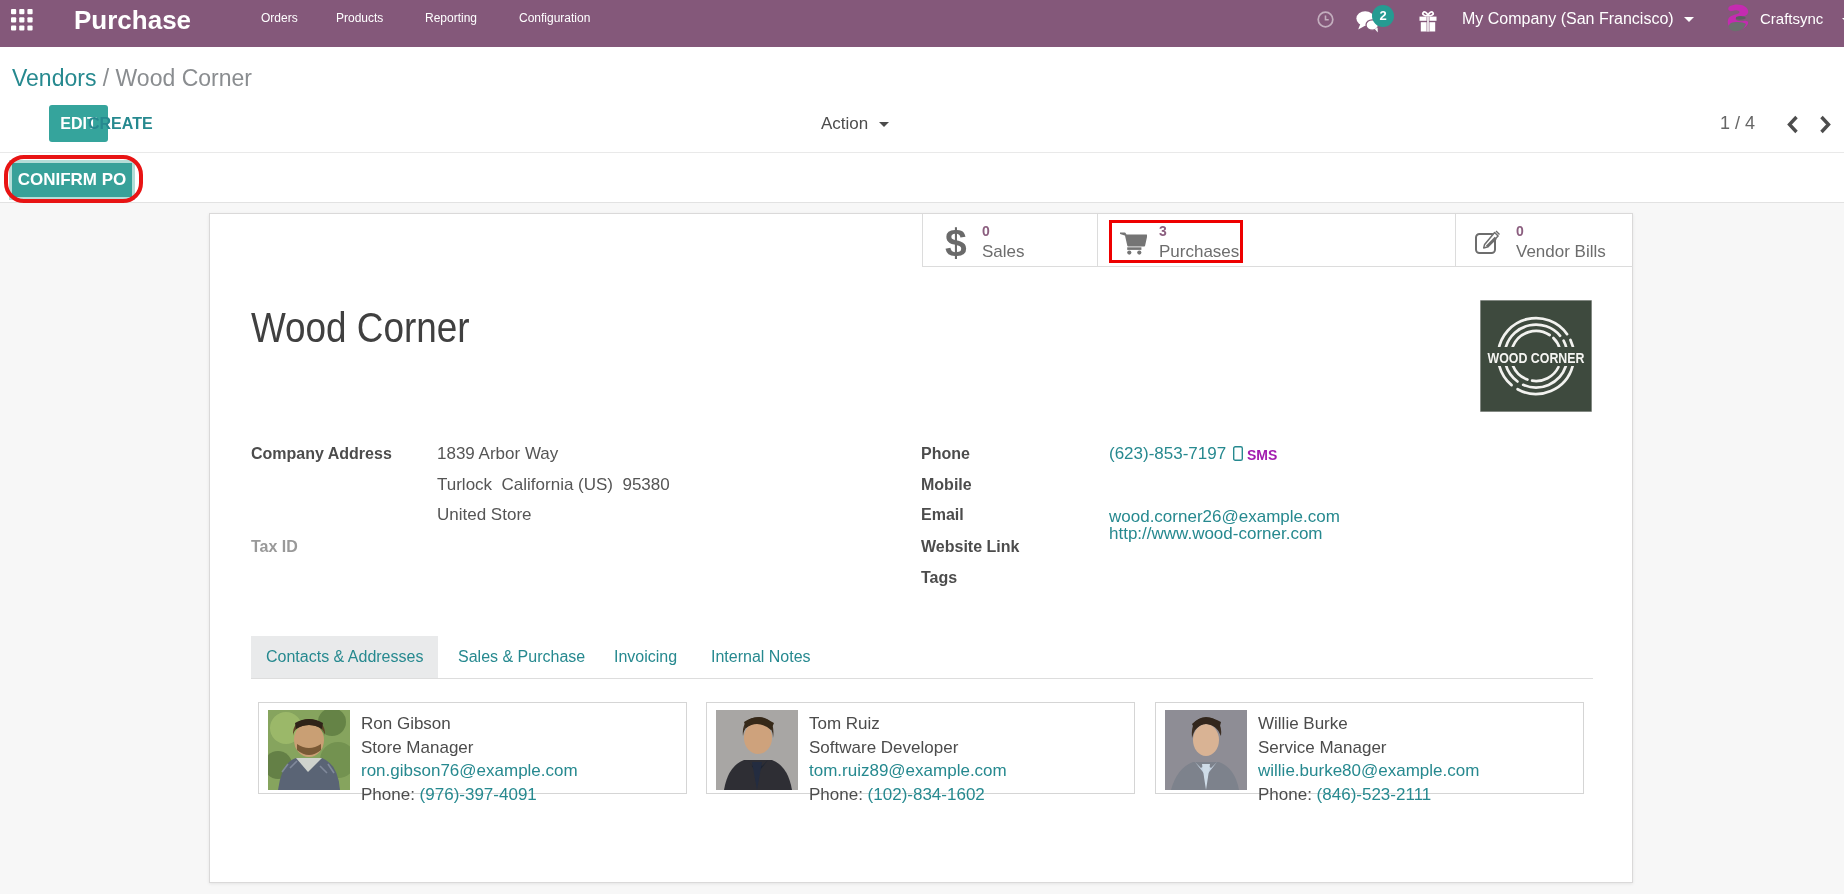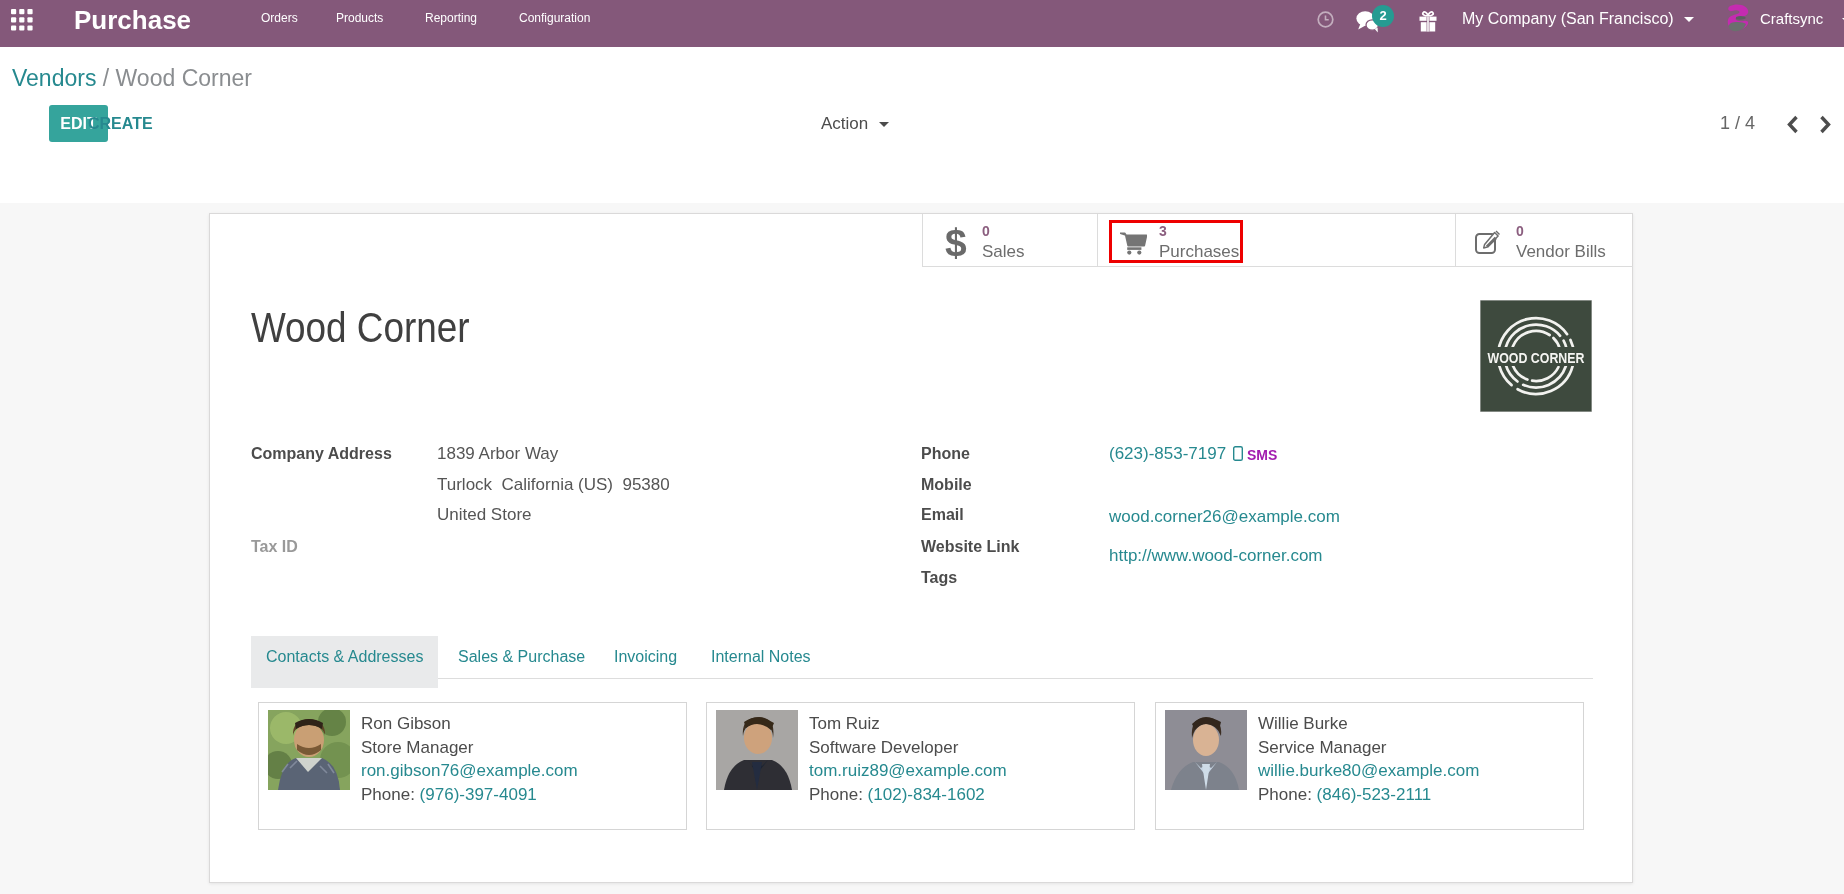--- a/index.html
+++ b/index.html
@@ -55,25 +55,25 @@
 
 
 .flabel { position:absolute; font-size:16px; font-weight:bold; color:#4c4c4c; }
 .fval { position:absolute; font-size:17px; color:#555; }
 .link { color:#26898f; }
 .tag { display:inline-block; height:20px; border-radius:10px; color:#fff; font-size:14px;
   font-weight:bold; line-height:20px; padding:0 11px; }
 
 
 #tabs { position:absolute; left:41px; top:422px; width:1383px; height:43px; border-bottom:1px solid #dddddd; width:1342px;}
-.tab { position:absolute; top:0; height:52px; line-height:42px; font-size:16px; color:#26898f; }
+.tab { position:absolute; top:0; height:42px; line-height:42px; font-size:16px; color:#26898f; }
 .tab.active { background:#e9eaeb; padding:0 15px; }
 
 
-.card { position:absolute; top:488px; width:429px; height:128px; border:1px solid #d5d5d5; background:#fff; }
+.card { position:absolute; top:488px; width:429px; height:92px; border:1px solid #d5d5d5; background:#fff; }
 .card .photo { position:absolute; left:9px; top:7px; width:82px; height:80px; }
 .card .line { position:absolute; left:102px; font-size:17px; color:#4c4c4c; }
 .card .line.link, .card .line .link { color:#26898f; }
 </style>
 </head>
 <body>
 <div id="page">
 
   <div id="nav">
     <svg class="abs" style="left:11px;top:9px" width="22" height="22" viewBox="0 0 22 22">
@@ -131,20 +131,26 @@
   <div class="btn-create">CREATE</div>
   <div id="action">Action <span class="caret"></span></div>
   <div id="pager">1 / 4</div>
   <svg class="abs" style="left:1786px;top:115px" width="12" height="19" viewBox="0 0 12 19">
     <path d="M10.5 2 L3.5 9.5 L10.5 17" fill="none" stroke="#4d4d4d" stroke-width="3.4"></path>
   </svg>
   <svg class="abs" style="left:1820px;top:115px" width="12" height="19" viewBox="0 0 12 19">
     <path d="M1.5 2 L8.5 9.5 L1.5 17" fill="none" stroke="#4d4d4d" stroke-width="3.4"></path>
   </svg>
 
+  <div id="statusbar">
+    <div class="confirm-wrap">
+        <div class="confirm-btn">CONIFRM PO</div>
+      </div>
+    <div class="red-annot"></div>
+  </div>
 
   <div id="content">
     <div id="sheet">
 
       <div id="btnbox">
         <div class="statbtn" style="left:0;width:175px">
           <div class="ic" style="left:22px;top:7px;font-size:39px;font-weight:bold;color:#6a6a6a">$</div>
           <div class="val" style="left:59px">0</div>
           <div class="lbl" style="left:59px">Sales</div>
         </div>
@@ -204,21 +210,21 @@
       <div class="fval link" style="left:899px;top:230px">(623)-853-7197</div>
       <svg class="abs" style="left:1023px;top:232px" width="10" height="15" viewBox="0 0 10 15">
         <rect x="0.7" y="0.7" width="8.6" height="13.6" rx="1.6" fill="none" stroke="#26898f" stroke-width="1.4"></rect>
         <rect x="0.7" y="2.8" width="8.6" height="8.6" fill="#2a9298" opacity="0"></rect>
       </svg>
       <div class="abs" style="left:1037px;top:233px;font-size:14px;font-weight:bold;color:#a21caf">SMS</div>
       <div class="flabel" style="left:711px;top:262px">Mobile</div>
       <div class="flabel" style="left:711px;top:292px">Email</div>
       <div class="fval link" style="left:899px;top:293px">wood.corner26@example.com</div>
       <div class="flabel" style="left:711px;top:324px">Website Link</div>
-      <div class="fval link" style="left:899px;top:332px">http://www.wood-corner.com</div>
+      <div class="fval link" style="left:899px;top:310px">http://www.wood-corner.com</div>
       <div class="flabel" style="left:711px;top:355px">Tags</div>
 
       <div id="tabs">
         <div class="tab active" style="left:0">Contacts &amp; Addresses</div>
         <div class="tab" style="left:207px">Sales &amp; Purchase</div>
         <div class="tab" style="left:363px">Invoicing</div>
         <div class="tab" style="left:460px">Internal Notes</div>
       </div>
 
       <div class="card" style="left:48px">

